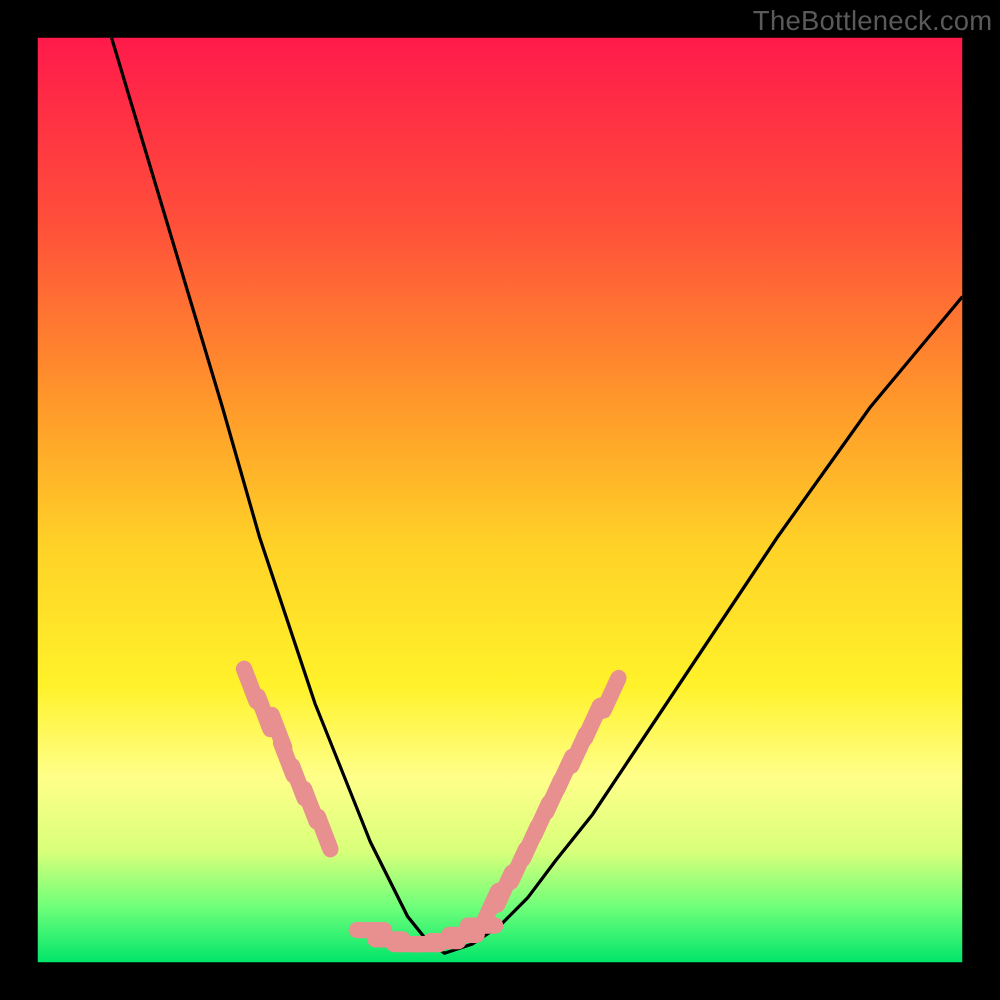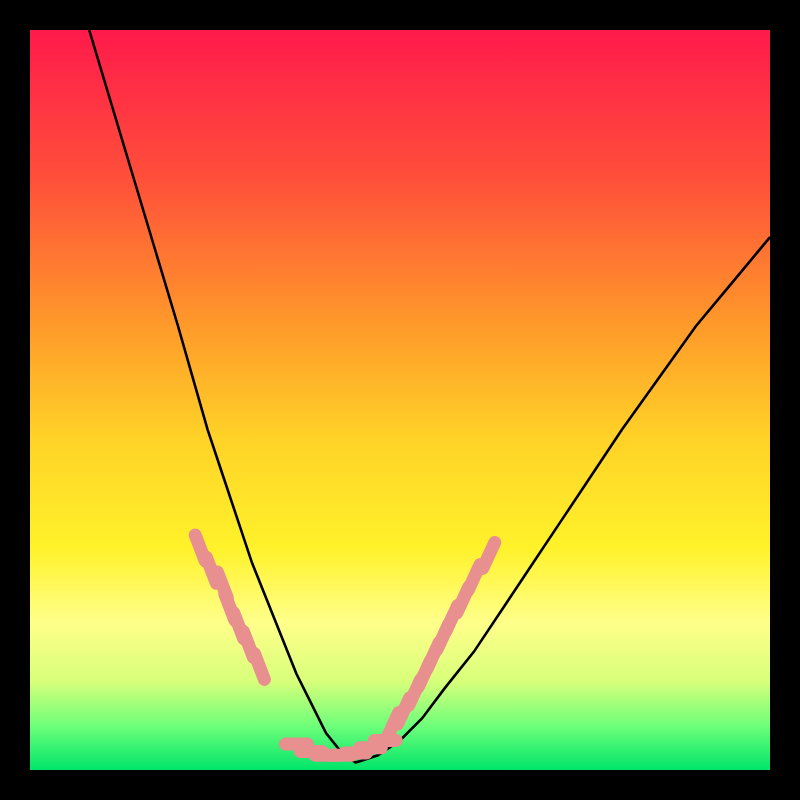--- a/index.html
+++ b/index.html
@@ -46,20 +46,21 @@
     font-size: 22px;
     letter-spacing: 0.2px;
     user-select: none;
   }
 </style>
 </head>
 <body>
 
 <div class="stage">
 
+  <div class="watermark">TheBottleneck.com</div>
 
   <div class="plot-area">
     <svg class="gradient-bg" viewBox="0 0 740 740" preserveAspectRatio="none">
       <defs>
         <linearGradient id="bgGrad" x1="0" y1="0" x2="0" y2="1">
             <stop offset="0%" stop-color="#ff1a4b"></stop>
             <stop offset="20%" stop-color="#ff4f3a"></stop>
             <stop offset="40%" stop-color="#ff9a2a"></stop>
             <stop offset="55.00000000000001%" stop-color="#ffd227"></stop>
             <stop offset="70%" stop-color="#fff22a"></stop>

